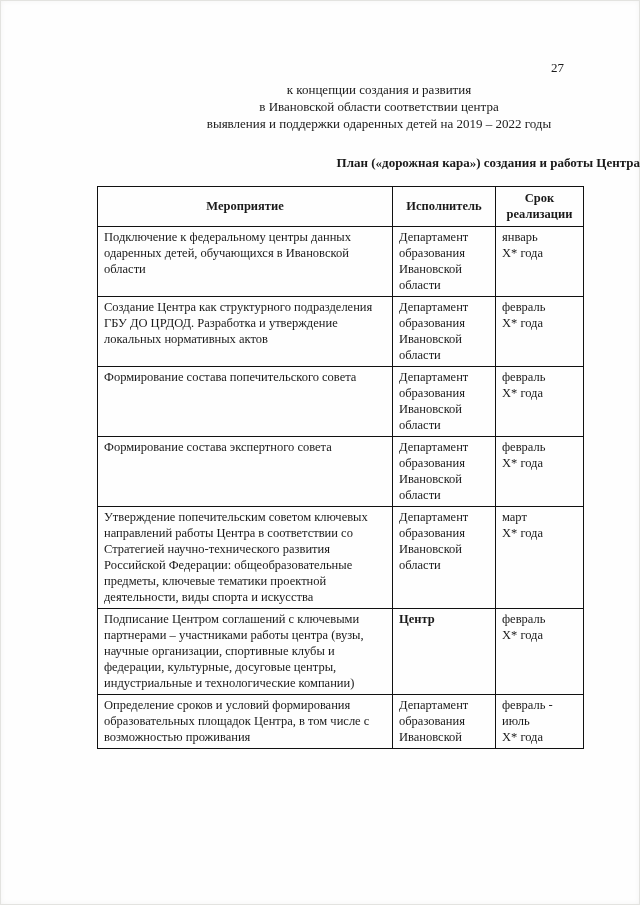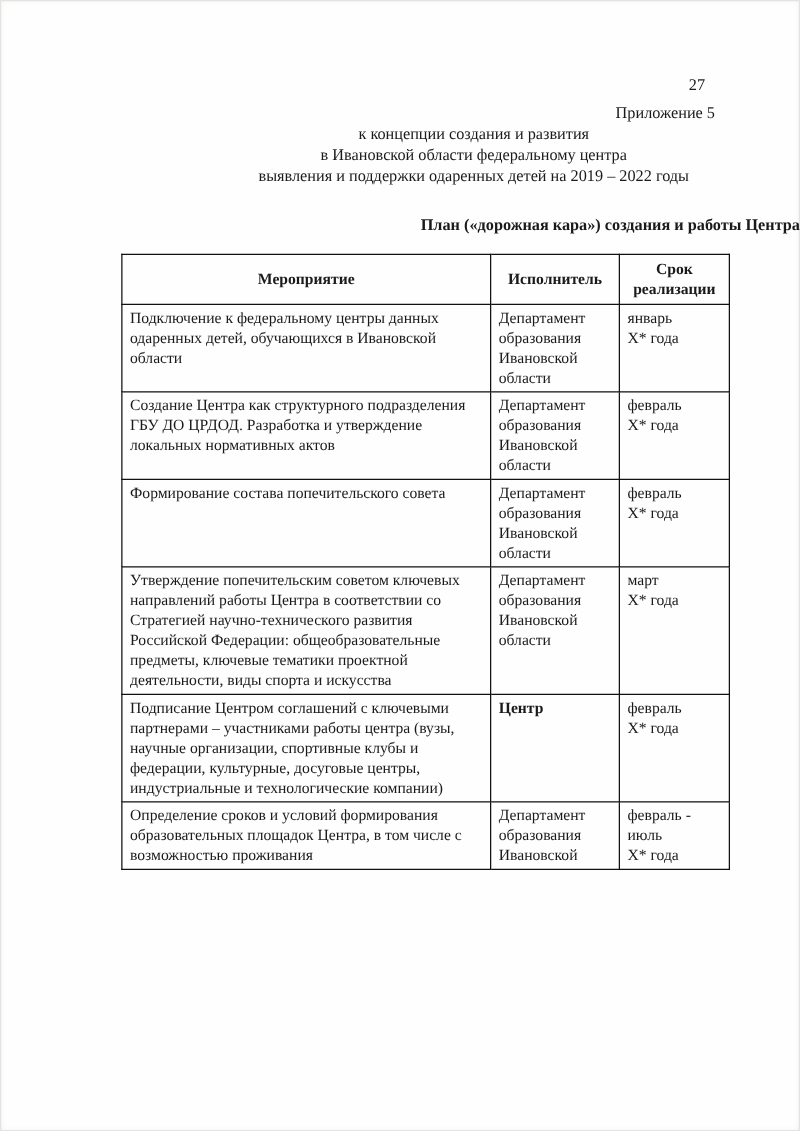--- a/index.html
+++ b/index.html
@@ -70,23 +70,22 @@
   td.executor-bold { font-weight: bold; }
 </style>
 </head>
 <body>
 
 <div class="sheet">
 
   <div class="page-number">27</div>
 
   <div class="appendix">
-    <div class="line-first">Приложение 5</div>
     <div>к концепции создания и развития</div>
-    <div>в Ивановской области федеральному центра</div>
+    <div>в Ивановской области соответствии центра</div>
     <div>выявления и поддержки одаренных детей на 2019 – 2022 годы</div>
   </div>
 
   <div class="doc-title">План («дорожная кара») создания и работы Центра</div>
 
   <table class="plan">
     <colgroup>
       <col class="c-activity">
       <col class="c-executor">
       <col class="c-term">
@@ -111,20 +110,26 @@
         <td class="term">февраль
 Х* года</td>
       </tr>
       <tr>
         <td>Формирование состава попечительского совета</td>
         <td>Департамент образования Ивановской области</td>
         <td class="term">февраль
 Х* года</td>
       </tr>
       <tr>
+        <td>Формирование состава экспертного совета</td>
+        <td>Департамент образования Ивановской области</td>
+        <td class="term">февраль
+Х* года</td>
+      </tr>
+      <tr>
         <td>Утверждение попечительским советом ключевых направлений работы Центра в соответствии со Стратегией научно-технического развития Российской Федерации: общеобразовательные предметы, ключевые тематики проектной деятельности, виды спорта и искусства</td>
         <td>Департамент образования Ивановской области</td>
         <td class="term">март
 Х* года</td>
       </tr>
       <tr>
         <td>Подписание Центром соглашений с ключевыми партнерами – участниками работы центра (вузы, научные организации, спортивные клубы и федерации, культурные, досуговые центры, индустриальные и технологические компании)</td>
         <td class="executor-bold">Центр</td>
         <td class="term">февраль
 Х* года</td>

